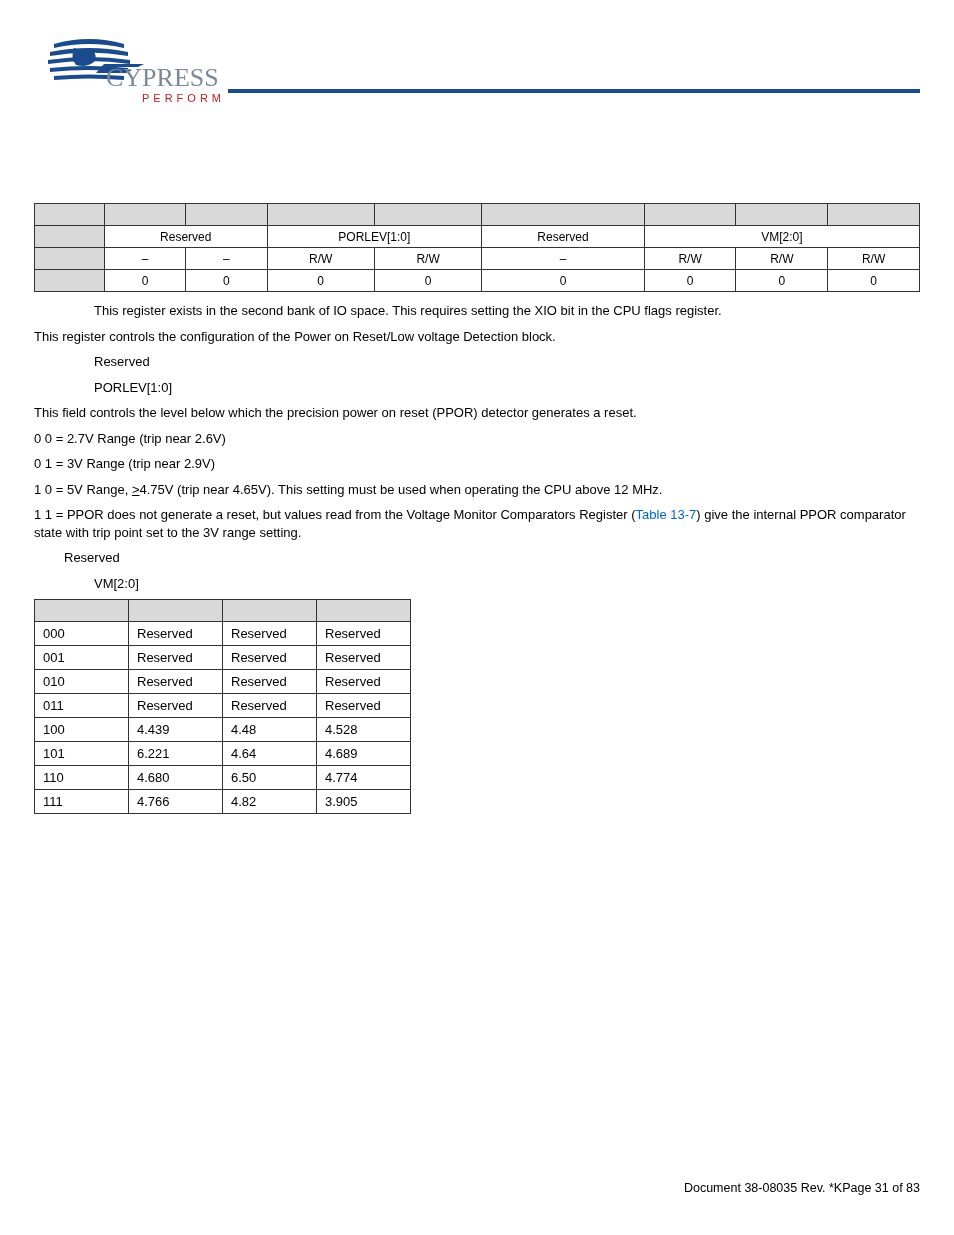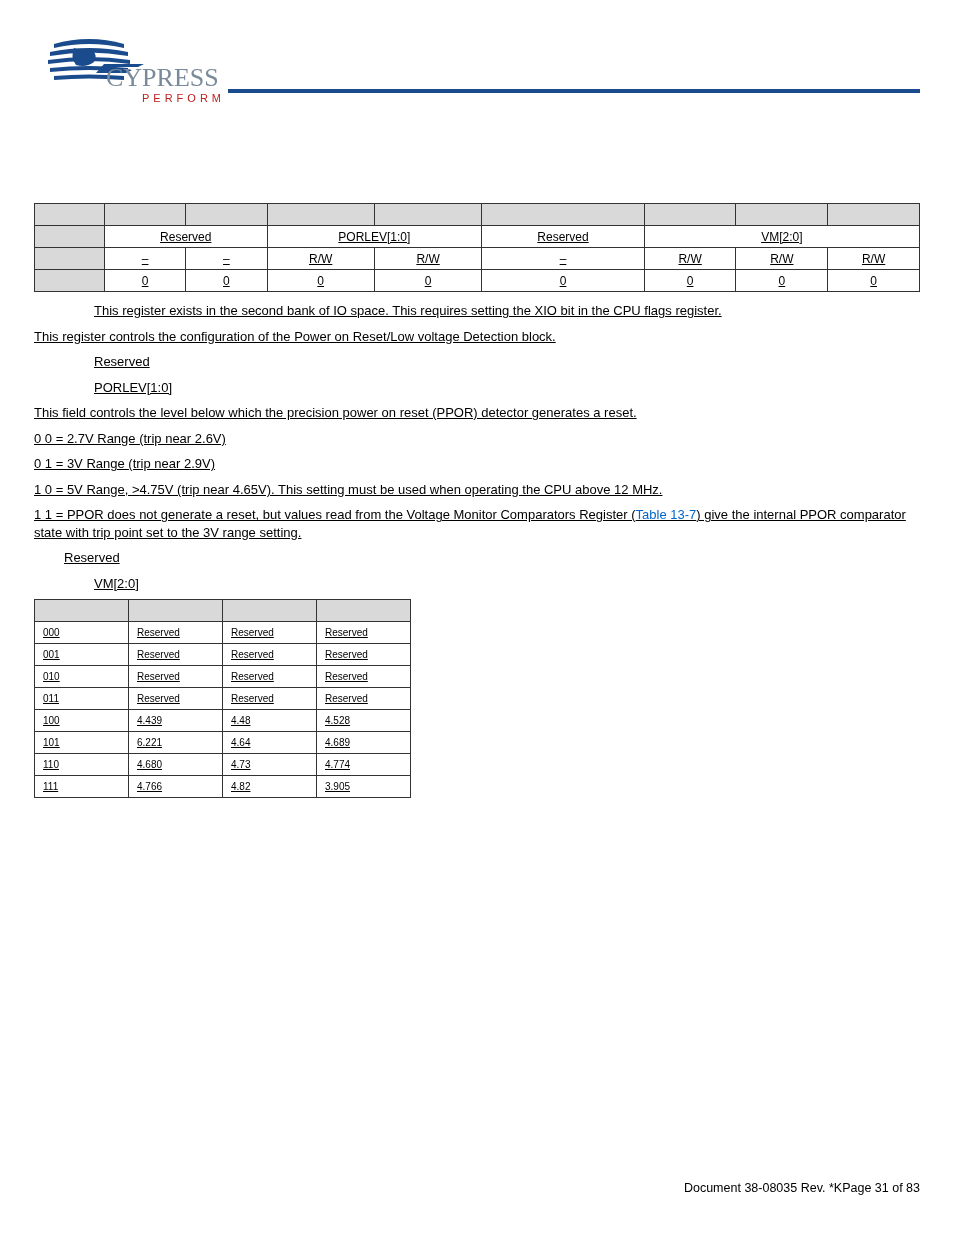--- a/index.html
+++ b/index.html
@@ -9,21 +9,20 @@
     font-family: Arial, Helvetica, sans-serif;
     background: #fff;
     color: #000;
     font-size: 13px;
     width: 954px;
   }
   .page {
     padding: 30px 34px 20px 34px;
     min-height: 1235px;
     position: relative;
-    text-decoration: underline;
   }
   .header {
     display: flex;
     align-items: flex-end;
     margin-bottom: 90px;
   }
   .logo {
     width: 190px;
     flex-shrink: 0;
   }
@@ -56,21 +55,21 @@
   .body-text {
     margin: 8px 0 6px 0;
     line-height: 1.35;
   }
   .indent1 { margin-left: 60px; }
   .indent2 { margin-left: 60px; }
   .u { text-decoration: underline; }
   .link { color: #0066cc; }
   table.vm {
     border-collapse: collapse;
-    font-size: 10px;
+    font-size: 13px;
     margin-left: 0;
     padding-left: 48px;
   }
   table.vm th, table.vm td {
     border: 1px solid #333;
     padding: 4px 8px;
     text-align: left;
     height: 22px;
   }
   table.vm th {
@@ -222,21 +221,21 @@
         </tr>
         <tr>
           <td>101</td>
           <td>6.221</td>
           <td>4.64</td>
           <td>4.689</td>
         </tr>
         <tr>
           <td>110</td>
           <td>4.680</td>
-          <td>4.73</td>
+          <td>6.50</td>
           <td>4.774</td>
         </tr>
         <tr>
           <td>111</td>
           <td>4.766</td>
           <td>4.82</td>
           <td>3.905</td>
         </tr>
       </tbody>
   </table>

